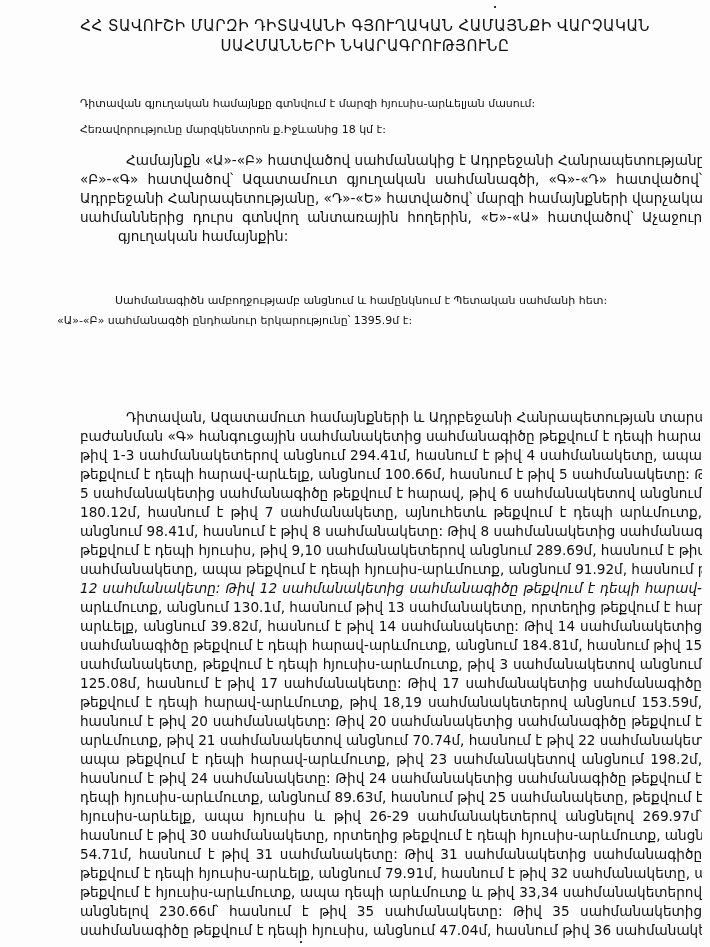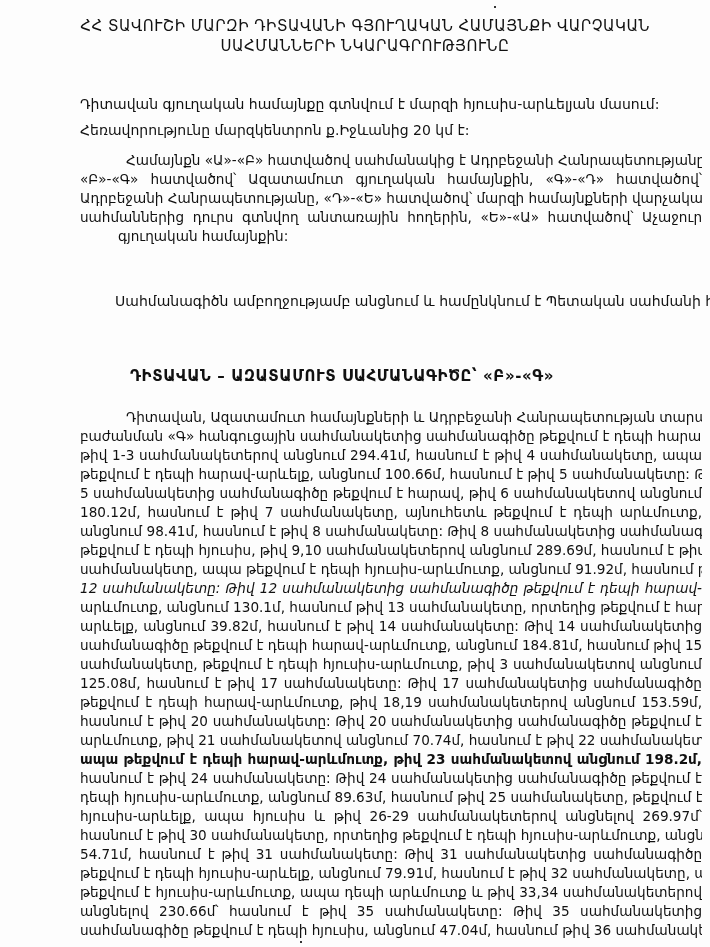--- a/index.html
+++ b/index.html
@@ -29,21 +29,21 @@
       letter-spacing: 0.5px;
       font-weight: normal;
       line-height: 20px;
       margin: 0;
     }
     .title-line1 { top: 16px; }
     .title-line2 { top: 36px; }
     .line {
       position: absolute;
       white-space: nowrap;
-      font-size: 14px;
+      font-size: 11px;
       line-height: 18px;
       margin: 0;
     }
     .heading {
       position: absolute;
       white-space: nowrap;
       font-size: 15px;
       letter-spacing: 0.6px;
       line-height: 20px;
       margin: 0;
@@ -71,54 +71,54 @@
 <body>
 
 <div class="page">
 
   <span class="dot" style="left:494px;top:6px;"></span>
 
   <h1 class="title title-line2">ՍԱՀՄԱՆՆԵՐԻ ՆԿԱՐԱԳՐՈՒԹՅՈՒՆԸ</h1>
   <h1 class="title title-line1">ՀՀ ՏԱՎՈՒՇԻ ՄԱՐԶԻ ԴԻՏԱՎԱՆԻ ԳՅՈՒՂԱԿԱՆ ՀԱՄԱՅՆՔԻ ՎԱՐՉԱԿԱՆ</h1>
 
   <p class="line" style="left:80px;top:95px;">Դիտավան գյուղական համայնքը գտնվում է մարզի հյուսիս-արևելյան մասում:</p>
-  <p class="line" style="left:80px;top:121px;">Հեռավորությունը մարզկենտրոն ք.Իջևանից   20 կմ է:</p>
+  <p class="line" style="left:80px;top:121px;">Հեռավորությունը մարզկենտրոն ք.Իջևանից   18 կմ է:</p>
 
   <div>
     <div class="body-line first" style="top:151px;">Համայնքն «Ա»-«Բ» հատվածով սահմանակից է Ադրբեջանի Հանրապետությանը,</div>
-    <div class="body-line" style="top:170px;">«Բ»-«Գ» հատվածով՝ Ազատամուտ գյուղական համայնքին, «Գ»-«Դ» հատվածով՝</div>
+    <div class="body-line" style="top:170px;">«Բ»-«Գ» հատվածով՝ Ազատամուտ գյուղական սահմանագծի, «Գ»-«Դ» հատվածով՝</div>
     <div class="body-line" style="top:189px;">Ադրբեջանի Հանրապետությանը, «Դ»-«Ե» հատվածով՝ մարզի համայնքների վարչական</div>
     <div class="body-line" style="top:208px;">սահմաններից դուրս գտնվող անտառային հողերին, «Ե»-«Ա» հատվածով՝ Աչաջուր</div>
     <div class="body-line last" style="top:227px;">գյուղական համայնքին:</div>
   </div>
 
   <p class="line" style="left:115px;top:292px;">Սահմանագիծն ամբողջությամբ անցնում և համընկնում  է Պետական սահմանի հետ:</p>
+  <p class="line" style="left:57px;top:312px;">«Ա»-«Բ» սահմանագծի ընդհանուր երկարությունը՝    1395.9մ է:</p>
 
-  <h2 class="heading" style="left:130px;top:366px;">ԴԻՏԱՎԱՆ – ԱԶԱՏԱՄՈՒՏ ՍԱՀՄԱՆԱԳԻԾԸ՝   «Բ»-«Գ»</h2>
 
   <div>
     <div class="body-line first" style="top:408px;">Դիտավան, Ազատամուտ համայնքների և Ադրբեջանի Հանրապետության տարածքների</div>
     <div class="body-line" style="top:427px;">բաժանման «Գ» հանգուցային սահմանակետից  սահմանագիծը թեքվում է դեպի հարավ,</div>
     <div class="body-line" style="top:446px;">թիվ 1-3 սահմանակետերով անցնում 294.41մ, հասնում է թիվ 4 սահմանակետը, ապա</div>
     <div class="body-line" style="top:465px;">թեքվում է դեպի հարավ-արևելք, անցնում 100.66մ, հասնում է թիվ 5 սահմանակետը: Թիվ</div>
     <div class="body-line" style="top:484px;">5 սահմանակետից սահմանագիծը թեքվում է հարավ, թիվ 6 սահմանակետով անցնում</div>
     <div class="body-line" style="top:503px;">180.12մ, հասնում է թիվ 7 սահմանակետը, այնուհետև թեքվում է դեպի արևմուտք,</div>
     <div class="body-line" style="top:522px;">անցնում 98.41մ, հասնում է թիվ 8 սահմանակետը: Թիվ 8 սահմանակետից սահմանագիծը</div>
     <div class="body-line" style="top:541px;">թեքվում է դեպի հյուսիս, թիվ 9,10 սահմանակետերով անցնում 289.69մ, հասնում է թիվ 11</div>
     <div class="body-line" style="top:560px;">սահմանակետը, ապա թեքվում է դեպի հյուսիս-արևմուտք, անցնում 91.92մ, հասնում թիվ</div>
     <div class="body-line" style="top:579px;font-style:italic;">12 սահմանակետը: Թիվ 12 սահմանակետից սահմանագիծը թեքվում է դեպի հարավ-</div>
     <div class="body-line" style="top:598px;">արևմուտք, անցնում 130.1մ, հասնում թիվ 13 սահմանակետը, որտեղից թեքվում է հարավ-</div>
     <div class="body-line" style="top:617px;">արևելք, անցնում 39.82մ, հասնում է թիվ 14 սահմանակետը: Թիվ 14 սահմանակետից</div>
     <div class="body-line" style="top:636px;">սահմանագիծը թեքվում է դեպի հարավ-արևմուտք, անցնում 184.81մ, հասնում թիվ 15</div>
     <div class="body-line" style="top:655px;">սահմանակետը, թեքվում է դեպի հյուսիս-արևմուտք, թիվ 3 սահմանակետով անցնում</div>
     <div class="body-line" style="top:674px;">125.08մ, հասնում է թիվ 17 սահմանակետը: Թիվ 17 սահմանակետից սահմանագիծը</div>
     <div class="body-line" style="top:693px;">թեքվում է դեպի հարավ-արևմուտք, թիվ 18,19 սահմանակետերով անցնում 153.59մ,</div>
     <div class="body-line" style="top:712px;">հասնում է թիվ 20 սահմանակետը: Թիվ 20 սահմանակետից սահմանագիծը թեքվում է</div>
     <div class="body-line" style="top:731px;">արևմուտք, թիվ 21 սահմանակետով անցնում 70.74մ, հասնում է թիվ 22 սահմանակետը,</div>
-    <div class="body-line" style="top:750px;font-weight:bold;">ապա թեքվում է դեպի հարավ-արևմուտք, թիվ 23 սահմանակետով անցնում 198.2մ,</div>
+    <div class="body-line" style="top:750px;">ապա թեքվում է դեպի հարավ-արևմուտք, թիվ 23 սահմանակետով անցնում 198.2մ,</div>
     <div class="body-line" style="top:769px;">հասնում է թիվ 24 սահմանակետը: Թիվ 24 սահմանակետից սահմանագիծը թեքվում է</div>
     <div class="body-line" style="top:788px;">դեպի հյուսիս-արևմուտք, անցնում 89.63մ, հասնում թիվ 25 սահմանակետը, թեքվում է</div>
     <div class="body-line" style="top:807px;">հյուսիս-արևելք, ապա հյուսիս և թիվ 26-29 սահմանակետերով անցնելով 269.97մ՝</div>
     <div class="body-line" style="top:826px;">հասնում է թիվ 30 սահմանակետը, որտեղից թեքվում է դեպի հյուսիս-արևմուտք, անցնում</div>
     <div class="body-line" style="top:845px;">54.71մ, հասնում է թիվ 31 սահմանակետը: Թիվ 31 սահմանակետից սահմանագիծը</div>
     <div class="body-line" style="top:864px;">թեքվում է դեպի հյուսիս-արևելք, անցնում 79.91մ, հասնում է թիվ 32 սահմանակետը, ապա</div>
     <div class="body-line" style="top:883px;">թեքվում է հյուսիս-արևմուտք, ապա դեպի արևմուտք և թիվ 33,34 սահմանակետերով</div>
     <div class="body-line" style="top:902px;">անցնելով 230.66մ՝ հասնում է թիվ 35 սահմանակետը: Թիվ 35 սահմանակետից</div>
     <div class="body-line" style="top:921px;">սահմանագիծը թեքվում է դեպի հյուսիս, անցնում 47.04մ, հասնում թիվ 36 սահմանակետը,</div>
   </div>

